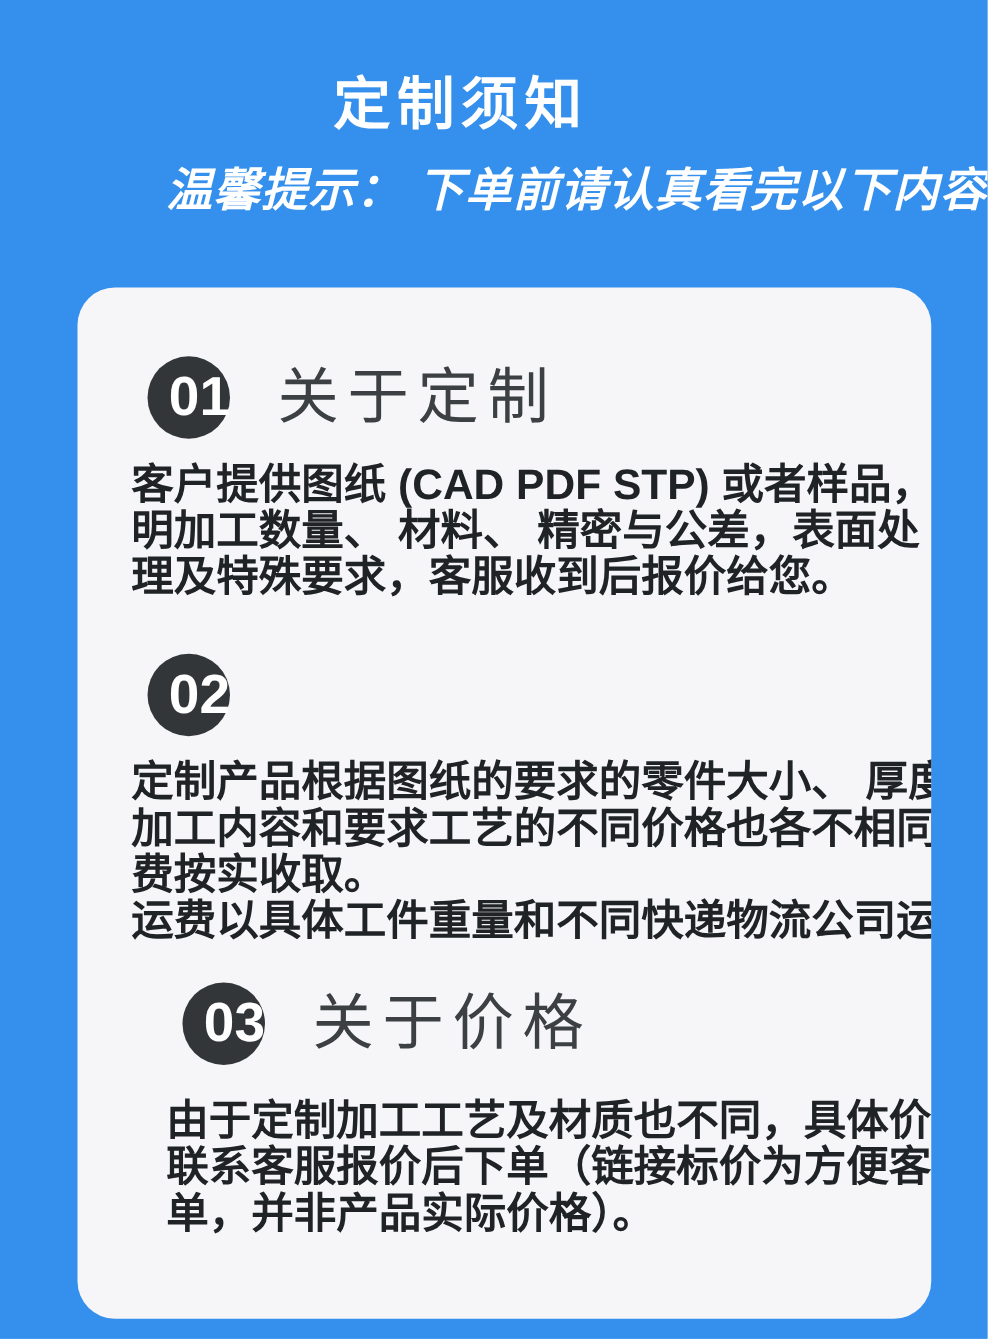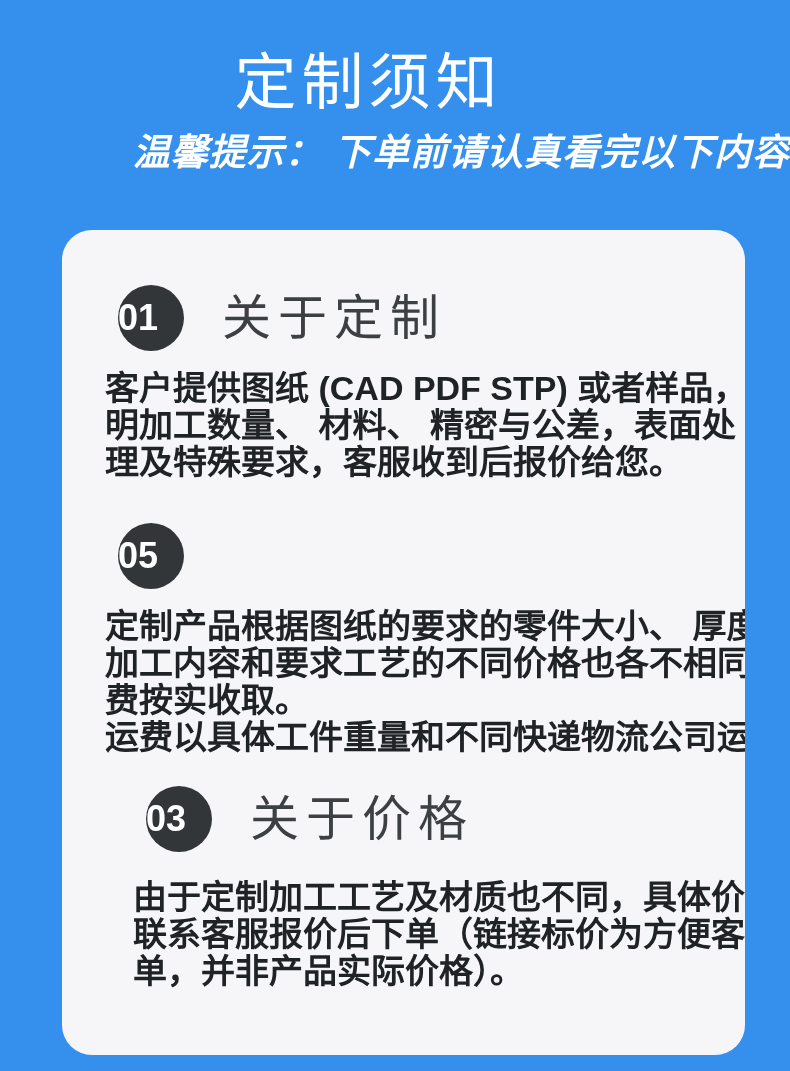--- a/index.html
+++ b/index.html
@@ -32,22 +32,22 @@
     width: 790px;
     height: 230px;
   }
   .main-title {
     position: absolute;
     left: 0;
     top: 48px;
     width: 737px;
     text-align: center;
     color: #ffffff;
-    font-size: 62px;
-    font-weight: normal;
+    font-size: 46px;
+    font-weight: bold;
     line-height: 70px;
     letter-spacing: 5px;
     white-space: nowrap;
   }
   .sub-title {
     position: absolute;
     left: 0;
     top: 130px;
     width: 790px;
     text-align: right;
@@ -98,24 +98,24 @@
 
   .badge {
     position: absolute;
     left: 56px;
     top: 3px;
     width: 66px;
     height: 66px;
     border-radius: 50%;
     background: #333639;
     color: #ffffff;
-    font-size: 36px;
+    font-size: 44px;
     font-weight: bold;
     line-height: 66px;
-    text-align: left;
+    text-align: right;
     letter-spacing: 0px;
     font-family: "Liberation Sans", "DejaVu Sans", sans-serif;
   }
 
   .section-title {
     position: absolute;
     left: 160px;
     top: 6px;
     color: #3d4043;
     font-size: 49px;
@@ -164,21 +164,21 @@
         </div>
         <div class="section-body">
           <p>客户提供图纸 (CAD PDF STP) 或者样品，表</p>
           <p>明加工数量、 材料、 精密与公差，表面处</p>
           <p>理及特殊要求，客服收到后报价给您。</p>
         </div>
       </div>
 
       <div class="section section-2">
         <div class="section-head">
-          <div class="badge">05</div>
+          <div class="badge">02</div>
         </div>
         <div class="section-body">
           <p>定制产品根据图纸的要求的零件大小、 厚度、</p>
           <p>加工内容和要求工艺的不同价格也各不相同，</p>
           <p>费按实收取。</p>
           <p>运费以具体工件重量和不同快递物流公司运</p>
         </div>
       </div>
 
       <div class="section section-3">

